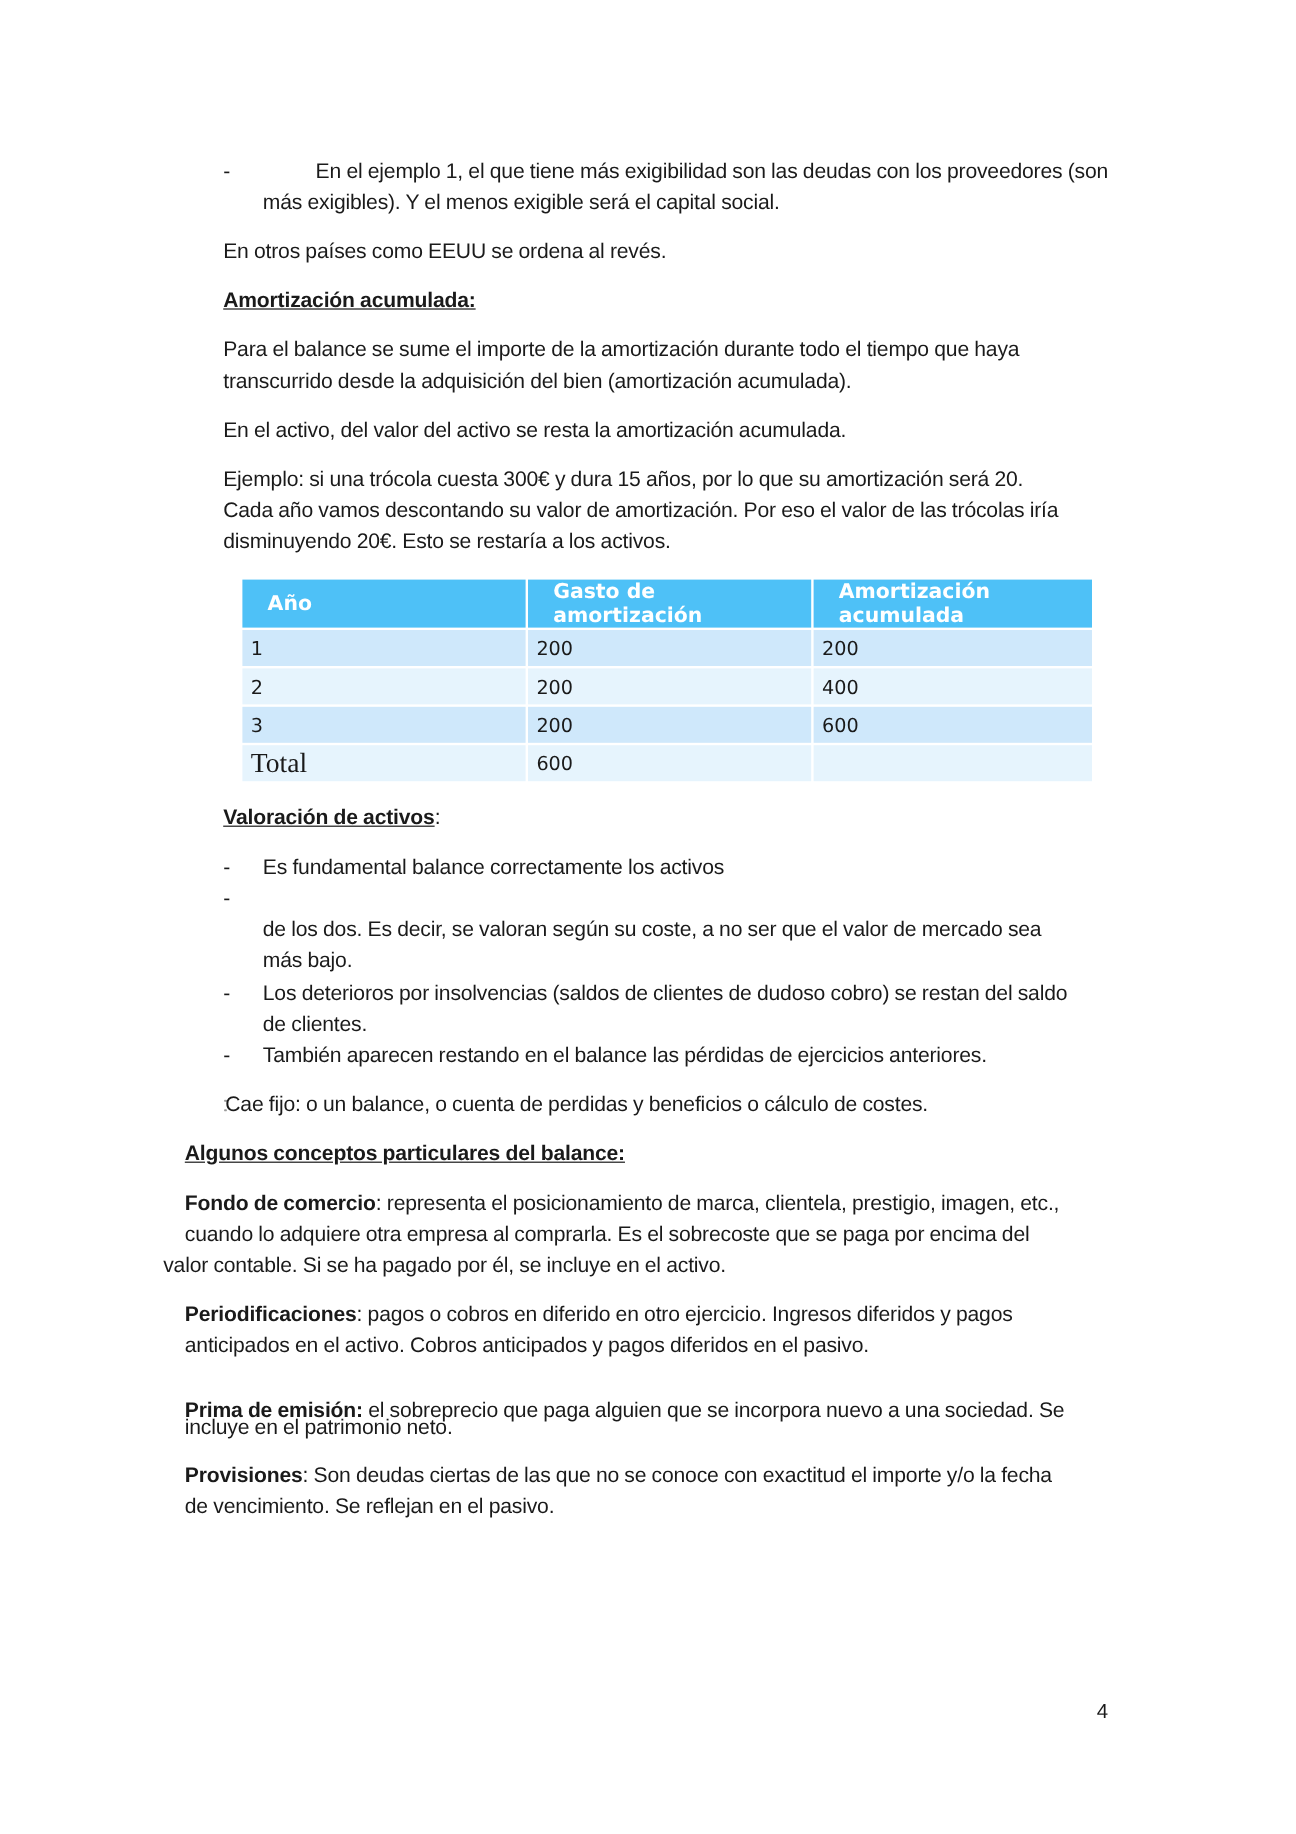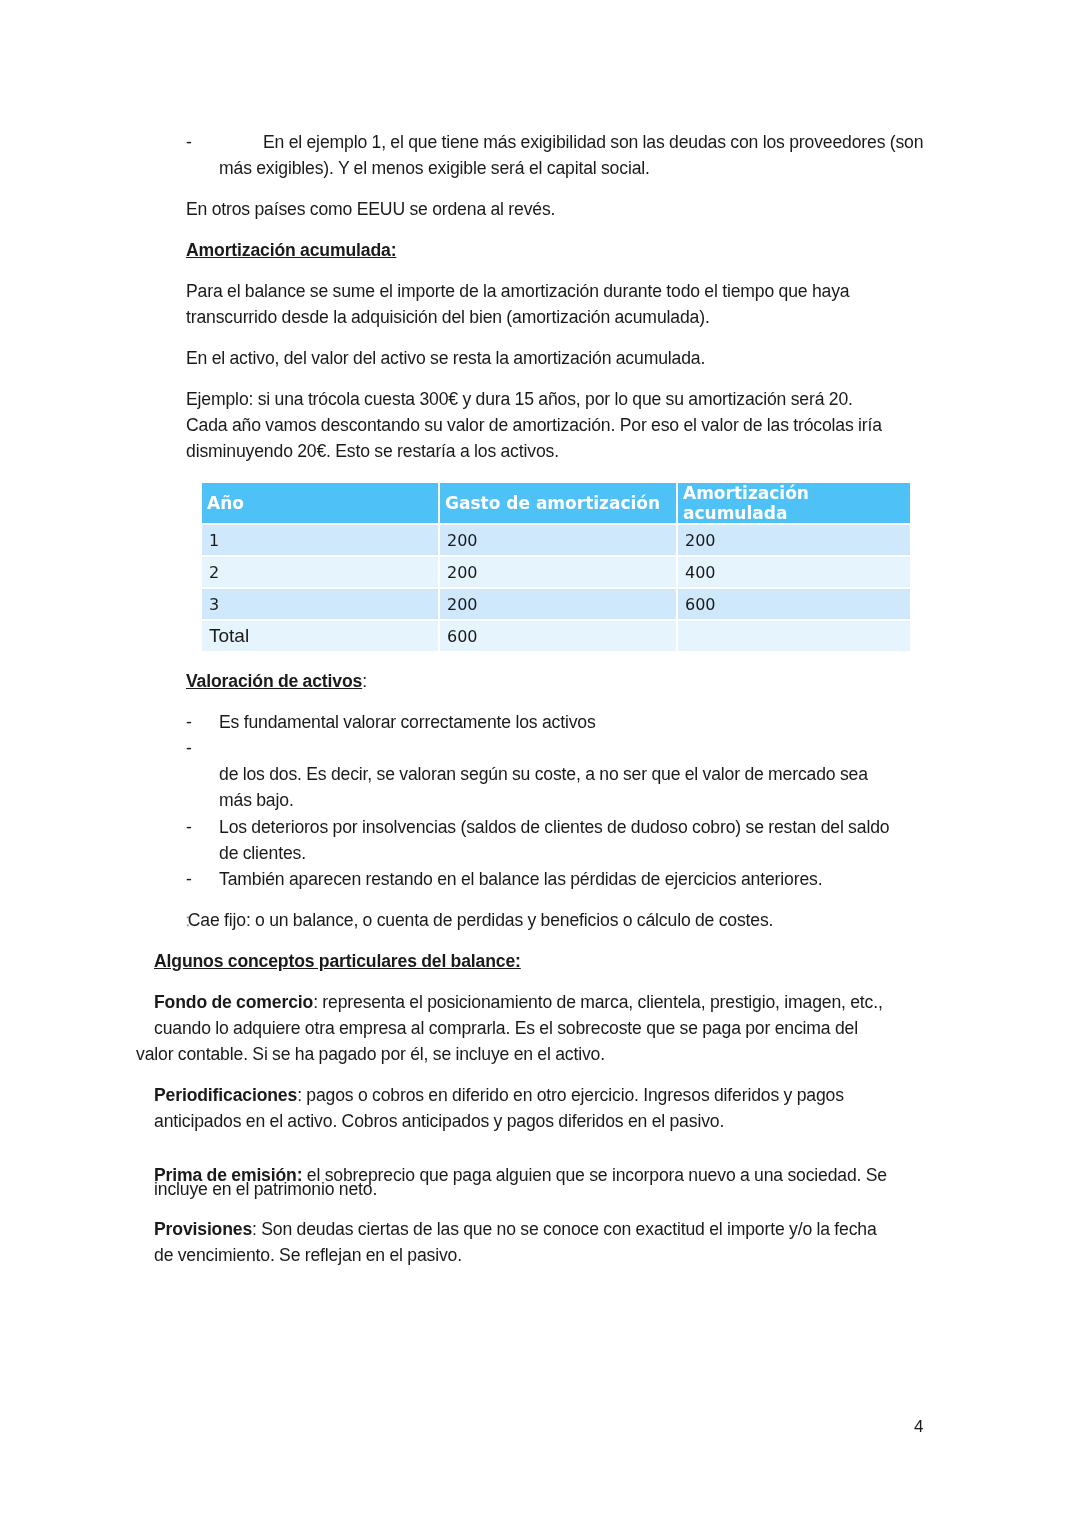--- a/index.html
+++ b/index.html
@@ -15,21 +15,21 @@
   .u { text-decoration: underline; font-weight: bold; }
   .b { font-weight: bold; }
   .dash { position: absolute; }
   table.amort {
     position: absolute; left: 200px; top: 481px; width: 712px;
     border-collapse: separate; border-spacing: 2px 2px;
     font-family: "DejaVu Sans", sans-serif; font-size: 16px;
   }
   table.amort th {
     background: #4ec1f7; color: #ffffff; text-align: left; font-weight: bold;
-    height: 30px; padding: 0 5px; font-size: 17px;
+    height: 30px; padding: 0 21px; font-size: 17px;
   }
   table.amort td { height: 30px; padding: 0 7px; color: #1a1a1a; }
   table.amort tr.odd td { background: #cfe8fb; }
   table.amort tr.even td { background: #e6f4fd; }
   table.amort td.c1 { width: 222px; }
   table.amort td.c2 { width: 222px; }
   .pagenum { position: absolute; left: 914px; top: 1417px; font-size: 17px; }
   .icon-glyph { color: #999; font-size: 13px; letter-spacing: -2px; }
 </style>
 </head>
@@ -69,31 +69,31 @@
         <td class="c1">2</td>
         <td class="c2">200</td>
         <td>400</td>
       </tr>
       <tr class="odd">
         <td class="c1">3</td>
         <td class="c2">200</td>
         <td>600</td>
       </tr>
       <tr class="even">
-        <td class="c1" style="font-family:Liberation Sans, sans-serif;font-size:19px;">Total</td>
+        <td class="c1" style="font-family:Liberation Serif, serif;font-size:23px;">Total</td>
         <td class="c2">600</td>
         <td></td>
       </tr>
     </tbody>
   </table>
 
   <p class="p" style="left:186px; top:668px;"><span class="u">Valoración de activos</span><span>:</span></p>
 
   <span class="p" style="left:186px; top:709px;">-</span>
-  <p class="p" style="left:219px; top:709px;">Es fundamental valorar correctamente los activos</p>
+  <p class="p" style="left:219px; top:709px;">Es fundamental balance correctamente los activos</p>
 
   <span class="p" style="left:186px; top:735px;">-</span>
   <p class="p" style="left:219px; top:761px;">de los dos. Es decir, se valoran según su coste, a no ser que el valor de mercado sea</p>
   <p class="p" style="left:219px; top:787px;">más bajo.</p>
 
   <span class="p" style="left:186px; top:814px;">-</span>
   <p class="p" style="left:219px; top:814px;">Los deterioros por insolvencias (saldos de clientes de dudoso cobro) se restan del saldo</p>
   <p class="p" style="left:219px; top:840px;">de clientes.</p>
 
   <span class="p" style="left:186px; top:866px;">-</span>

